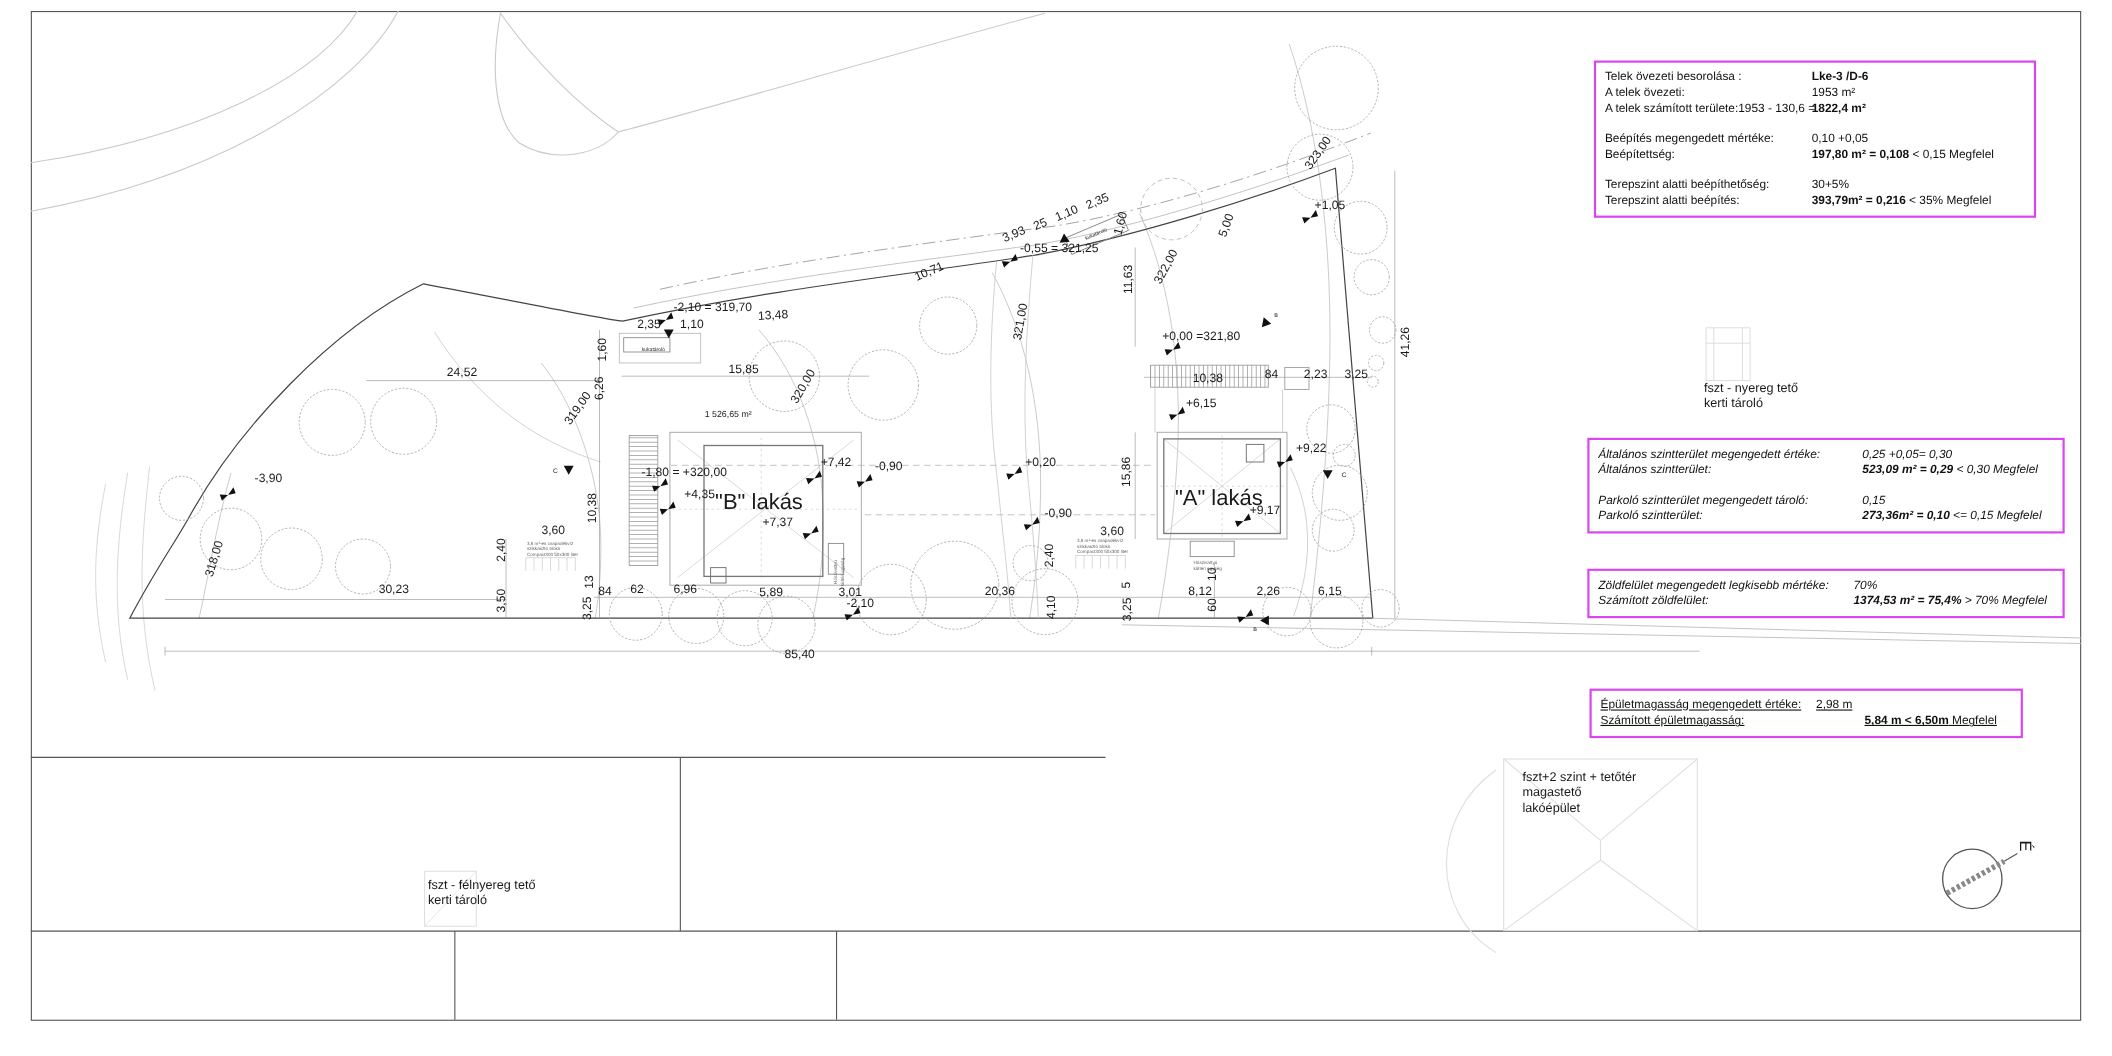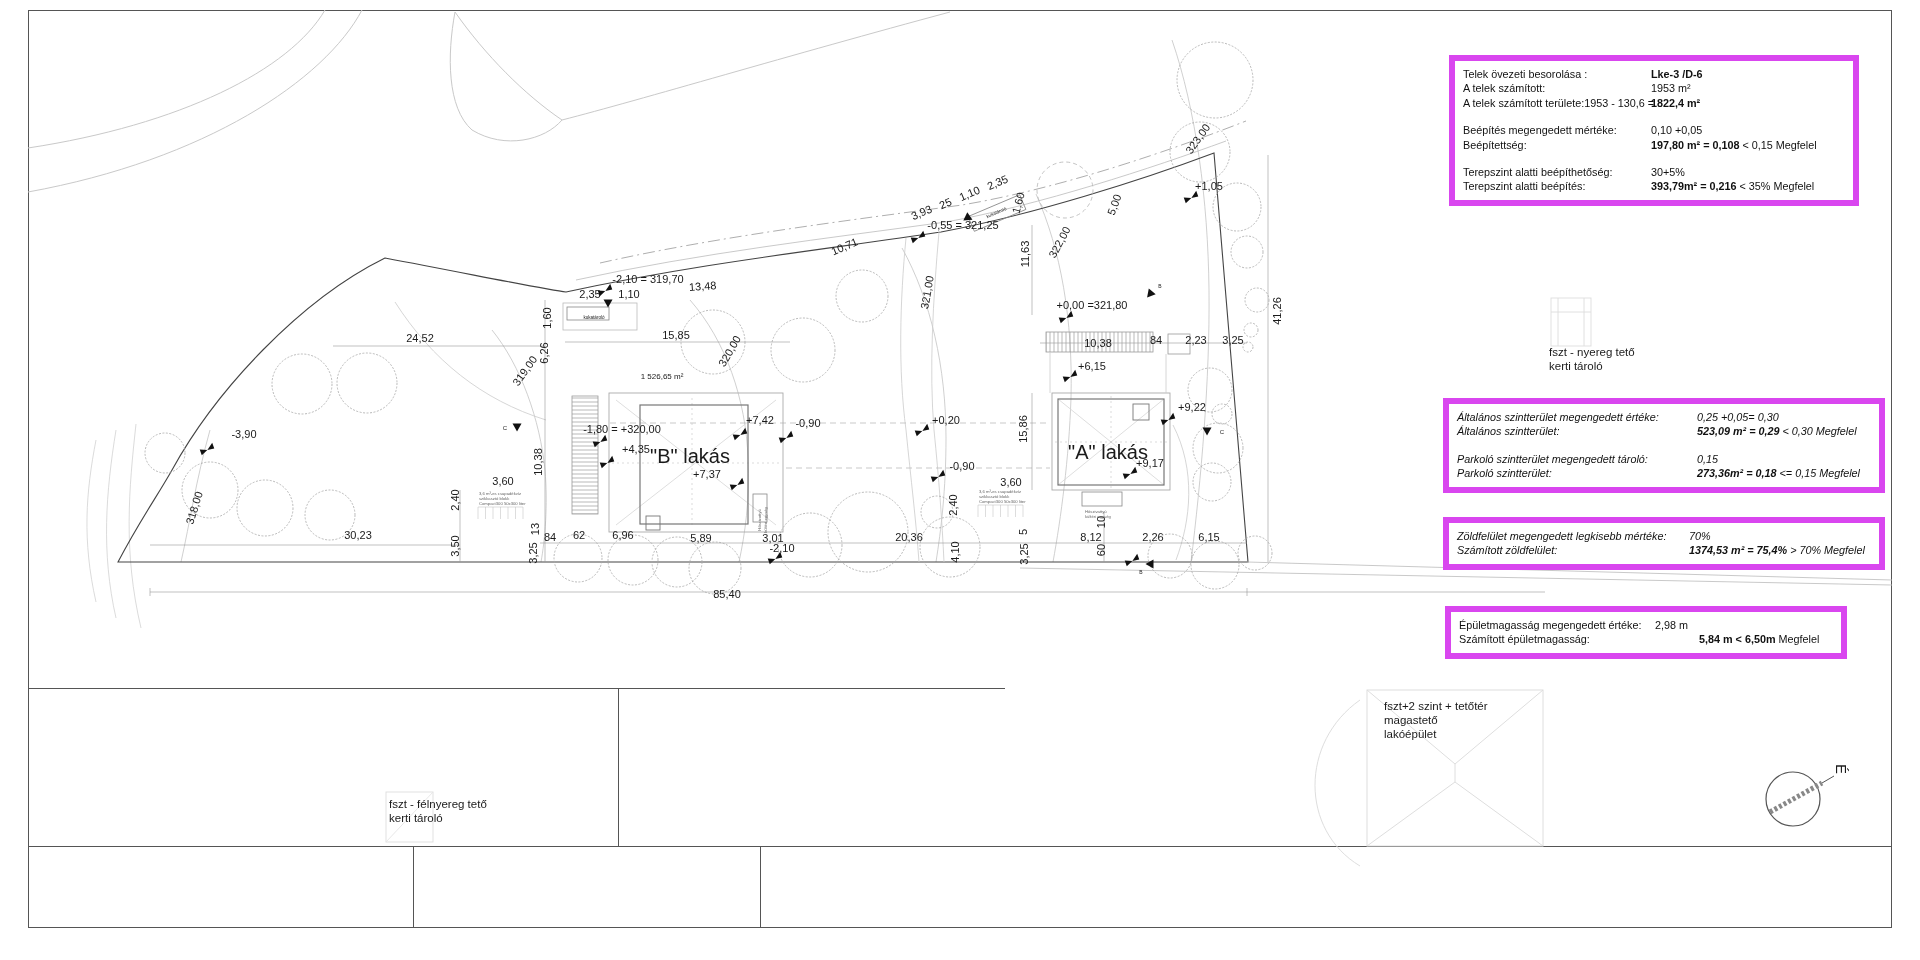--- a/index.html
+++ b/index.html
@@ -1,28 +1,28 @@
 <!DOCTYPE html>
 <html><head>
 <meta charset="utf-8">
 <style>
   html,body{margin:0;padding:0;background:#fff;}
   #sheet{position:relative;width:1920px;height:960px;background:#fff;overflow:hidden;
          font-family:"Liberation Sans",sans-serif;color:#111;}
   svg{position:absolute;left:0;top:0;font-family:"Liberation Sans",sans-serif;}
-  .tbox{position:absolute;border:6px solid #d946ef;background:#fff;padding:6px 8px;
+  .tbox{position:absolute;border:2px solid #d946ef;background:#fff;padding:6px 8px;
         font-size:10.8px;color:#111;}
   .trow{display:grid;grid-template-columns:var(--lw) 1fr;line-height:14.4px;white-space:nowrap;}
   .trow.gap{height:13px;}
   .tl{overflow:visible;}
   .tv b{font-weight:bold;}
   #t1{--lw:188px;left:1449px;top:55px;width:382px;}
   #t2{--lw:240px;left:1443px;top:398px;width:414px;font-style:italic;}
   #t3{--lw:232px;left:1443px;top:517px;width:414px;font-style:italic;}
-  #t4{--lw:196px;left:1445px;top:606px;width:374px;}
+  #t4{--lw:196px;left:1445px;top:626px;width:374px;text-decoration:underline;}
 </style>
 </head>
 <body>
 
 <div id="sheet">
 <svg id="plan" width="1920" height="960" viewBox="0 0 1920 960">
   <defs>
     <pattern id="hh" width="4" height="4" patternUnits="userSpaceOnUse">
       <path d="M0,2 H4" stroke="#999" stroke-width="0.7"></path>
     </pattern>
@@ -299,21 +299,21 @@
         <text x="1085" y="518" font-size="4.2" text-anchor="start" fill="#666">kültéri egység</text>
       </g>
 </svg>
 
 <div id="t1" class="tbox">
       <div class="trow">
         <span class="tl">Telek övezeti besorolása :</span>
         <span class="tv"><b>Lke-3 /D-6</b></span>
       </div>
       <div class="trow">
-        <span class="tl">A telek számított:</span>
+        <span class="tl">A telek övezeti:</span>
         <span class="tv">1953 m²</span>
       </div>
       <div class="trow">
         <span class="tl">A telek számított területe:1953 - 130,6 =</span>
         <span class="tv"><b>1822,4 m²</b></span>
       </div>
       <div class="trow gap"></div>
       <div class="trow">
         <span class="tl">Beépítés megengedett mértéke:</span>
         <span class="tv">0,10 +0,05</span>
@@ -341,21 +341,21 @@
         <span class="tl">Általános szintterület:</span>
         <span class="tv"><b>523,09 m²  = 0,29</b> &lt; 0,30 Megfelel</span>
       </div>
       <div class="trow gap"></div>
       <div class="trow">
         <span class="tl">Parkoló szintterület megengedett tároló:</span>
         <span class="tv">0,15</span>
       </div>
       <div class="trow">
         <span class="tl">Parkoló szintterület:</span>
-        <span class="tv"><b>273,36m²  = 0,18</b> &lt;= 0,15  Megfelel</span>
+        <span class="tv"><b>273,36m²  = 0,10</b> &lt;= 0,15  Megfelel</span>
       </div>
     </div>
 <div id="t3" class="tbox">
       <div class="trow">
         <span class="tl">Zöldfelület megengedett legkisebb mértéke:</span>
         <span class="tv">70%</span>
       </div>
       <div class="trow">
         <span class="tl">Számított zöldfelület:</span>
         <span class="tv"><b>1374,53 m² = 75,4%</b> &gt; 70% Megfelel</span>

